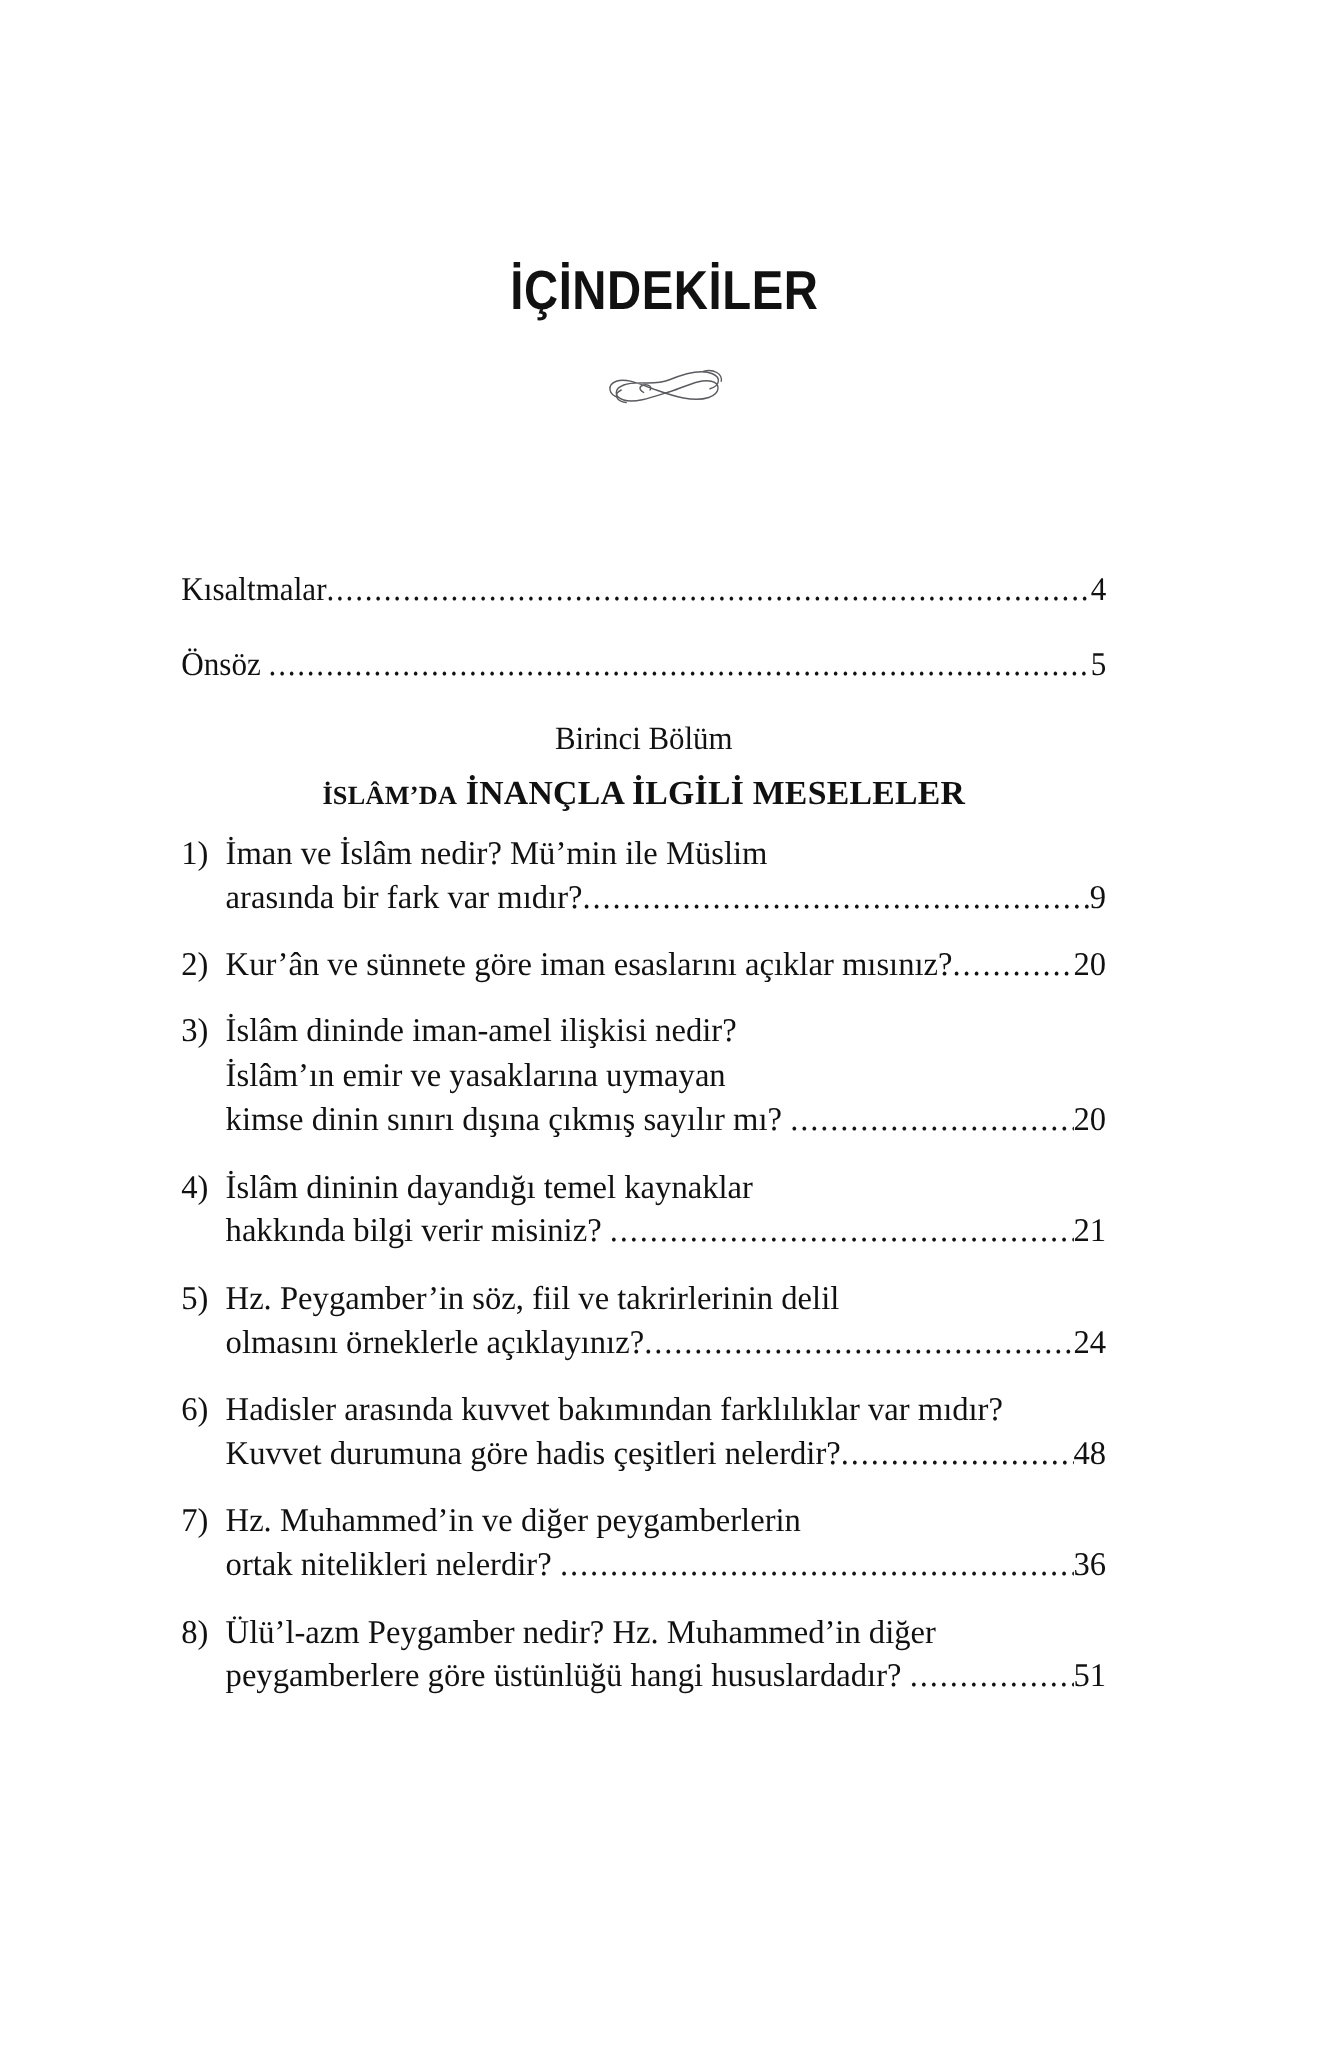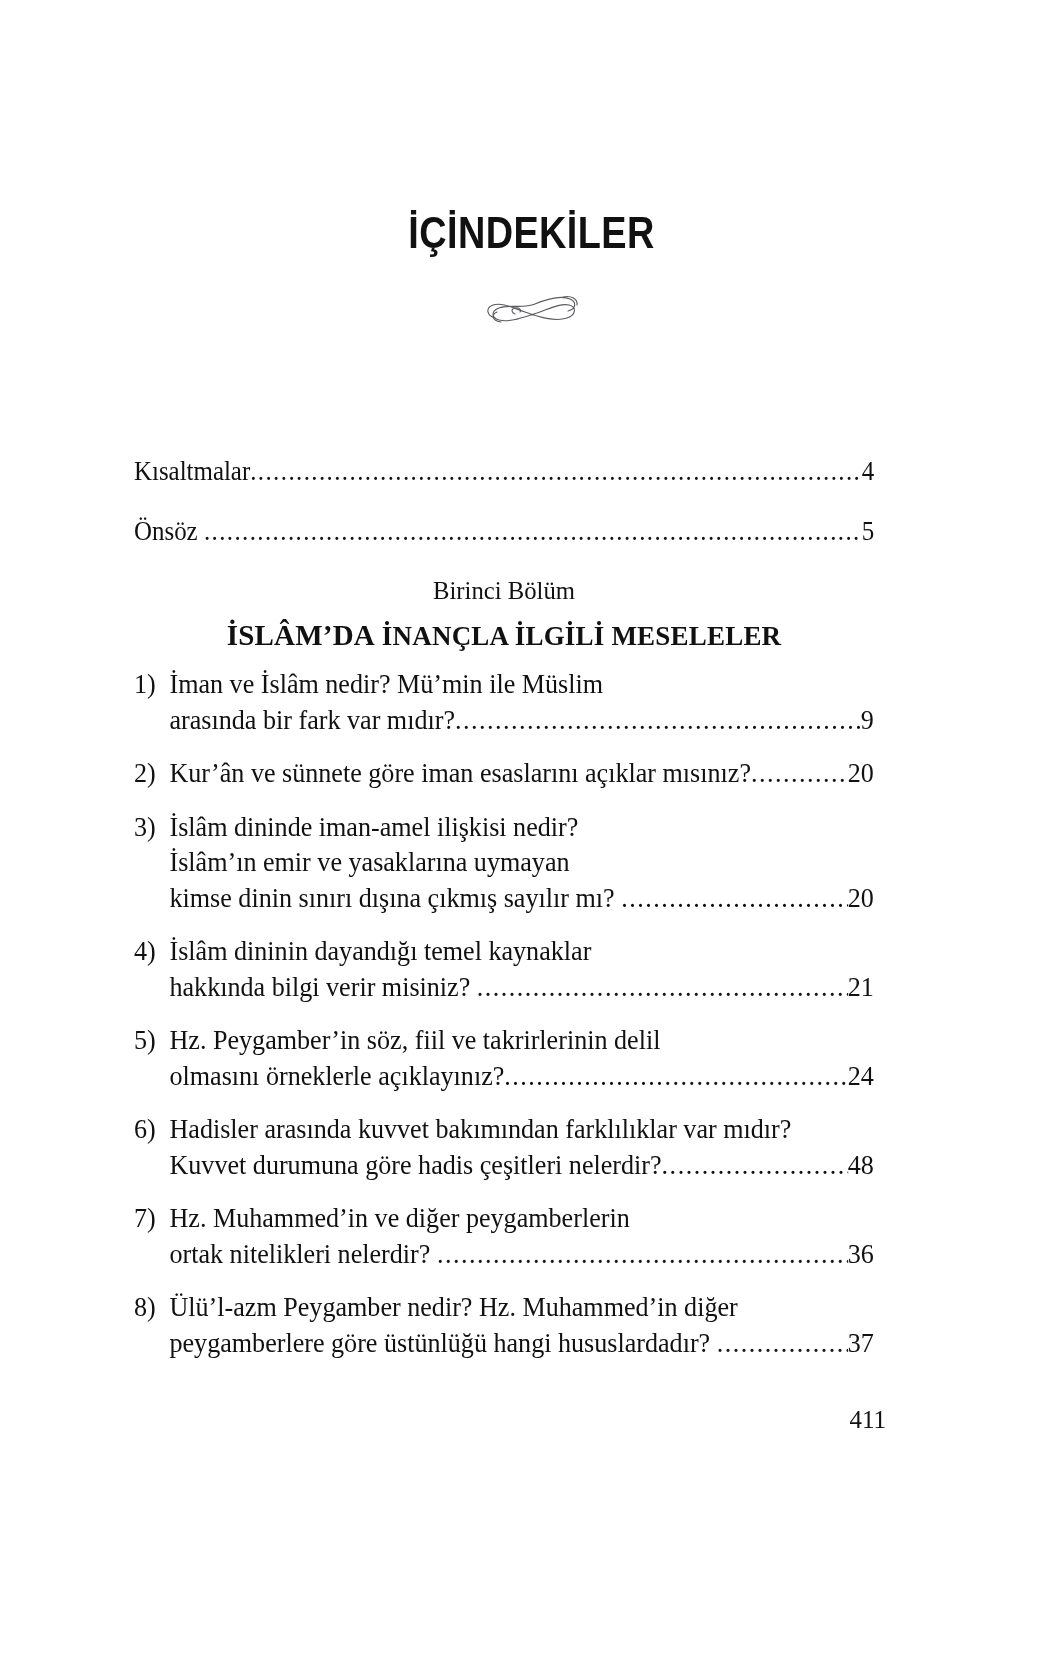--- a/index.html
+++ b/index.html
@@ -46,21 +46,21 @@
     width: 1063px;
     text-align: center;
     line-height: 0;
   }
   .ornament svg { display: inline-block; }
 
   
   .content {
     position: absolute;
     top: 455px;
-    left: 134px;
+    left: 145px;
     width: 740px;
   }
 
   
   .front-entry {
     display: flex;
     align-items: baseline;
     font-size: 26.5px;
     line-height: 1.25;
     margin-bottom: 27px;
@@ -96,21 +96,21 @@
     margin-bottom: 12px;
     transform: scaleX(0.95);
   }
   .section-title {
     font-weight: bold;
     font-size: 27px;
     line-height: 1.2;
     letter-spacing: 0.2px;
     margin-bottom: 4px;
   }
-  .section-title .lead-caps { font-size: 29px; }
+  .section-title .lead-caps { font-size: 21px; }
 
   
   .toc-list {
     margin-top: 14px;
   }
   .toc-item {
     position: relative;
     margin-bottom: 18px;
     font-size: 26.5px;
     line-height: 1.34;
@@ -245,22 +245,21 @@
         <div class="lines">
           <div class="toc-line plain"><span class="txt">Hz. Muhammed’in ve diğer peygamberlerin</span></div>
           <div class="toc-line"><span class="txt">ortak nitelikleri nelerdir? </span><span class="leader">................................................................................................................................</span><span class="pagenum">36</span></div>
         </div>
       </div>
 
       <div class="toc-item">
         <span class="num">8)</span>
         <div class="lines">
           <div class="toc-line plain"><span class="txt">Ülü’l-azm Peygamber nedir? Hz. Muhammed’in diğer</span></div>
-          <div class="toc-line"><span class="txt">peygamberlere göre üstünlüğü hangi hususlardadır? </span><span class="leader">................................................................................................................................</span><span class="pagenum">37</span></div>
+          <div class="toc-line"><span class="txt">peygamberlere göre üstünlüğü hangi hususlardadır? </span><span class="leader">................................................................................................................................</span><span class="pagenum">51</span></div>
         </div>
       </div>
 
     </div>
   </div>
 
-  <div class="folio">411</div>
 
 </div>
 
 </body></html>

